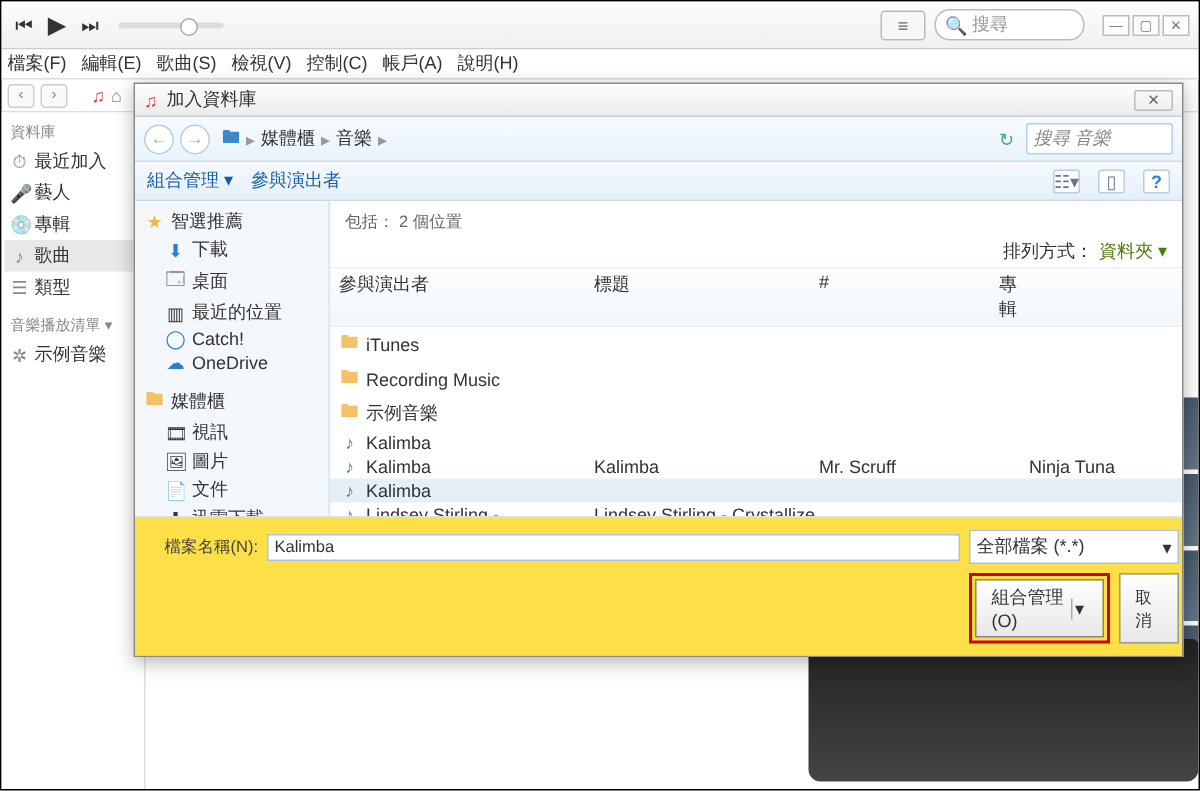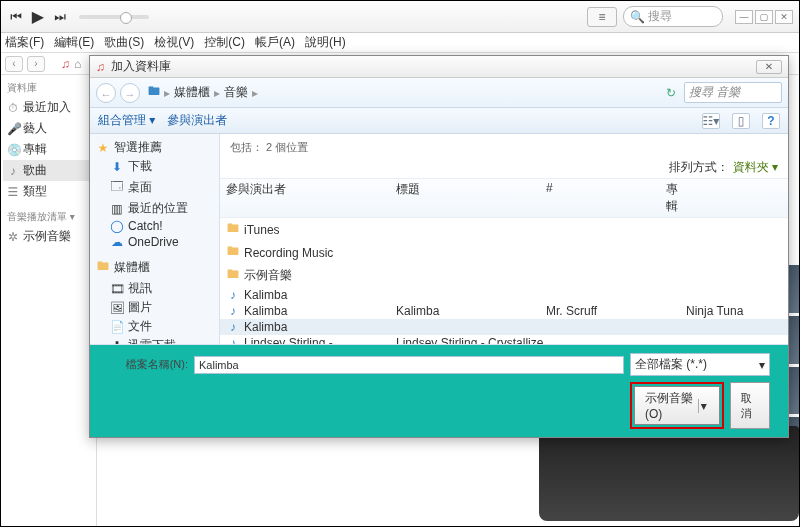--- a/index.html
+++ b/index.html
@@ -65,21 +65,21 @@
 .flist{flex:1;overflow:hidden;font-size:11px}
 .frow{display:flex;align-items:center;padding:1px 6px;white-space:nowrap}
 .frow .fic{width:14px;text-align:center;margin-right:4px;color:#3b89c9}
 .frow .c1{width:152px;overflow:hidden;text-overflow:ellipsis}
 .frow .c2{width:150px;overflow:hidden;text-overflow:ellipsis}
 .frow .c3{width:120px;overflow:hidden;text-overflow:ellipsis}
 .frow .c4{width:20px}
 .frow .c5{flex:1;overflow:hidden;text-overflow:ellipsis}
 .frow.sel{background:#e6eef6}
 
-.dlg-foot{border-top:1px solid #d6e2ee;padding:8px 18px;background:#14b8a6;display:grid;grid-template-columns:80px 1fr 140px;grid-template-rows:auto auto;gap:6px;align-items:center}
+.dlg-foot{border-top:1px solid #d6e2ee;padding:8px 2px;background:#fde047;display:grid;grid-template-columns:80px 1fr 140px;grid-template-rows:auto auto;gap:6px;align-items:center}
 .dlg-foot .lbl{text-align:right;font-size:11px;color:#444}
 .dlg-foot .inp{border:1px solid #abc3da;background:#fff;padding:2px 4px;font-size:11px}
 .dlg-foot .combo{border:1px solid #abc3da;background:#fff;padding:2px 4px;font-size:11px;display:flex;justify-content:space-between;align-items:center}
 .dlg-foot .btns{grid-column:3;grid-row:2;display:flex;gap:6px;justify-content:flex-end}
 .btn{border:1px solid #999;background:linear-gradient(#fefefe,#e8e8e8);padding:3px 10px;font-size:11px;display:flex;align-items:center;gap:2px}
 .highlight-box{border:2px solid #d20000;padding:2px;display:inline-flex;gap:0}
 .highlight-box .btn{border:1px solid #888}
 .splitarrow{width:14px;border-left:1px solid #aaa;display:flex;align-items:center;justify-content:center}
 
 .bg-albums{position:absolute;right:0;top:190px;width:40px;height:200px;display:flex;flex-direction:column;gap:3px}
@@ -324,20 +324,20 @@
     <div class="inp">Kalimba</div>
     <div class="combo">
       <span>全部檔案 (*.*)</span>
       <span>▾</span>
     </div>
     <div></div>
       <div></div>
     <div class="btns">
       <span class="highlight-box">
         <span class="btn">
-          <span>示例音樂(O)</span>
+          <span>組合管理(O)</span>
           <span class="splitarrow">▾</span>
         </span>
       </span>
       <span class="btn">取消</span>
     </div>
   </div>
 </div>
 
 </body></html>

